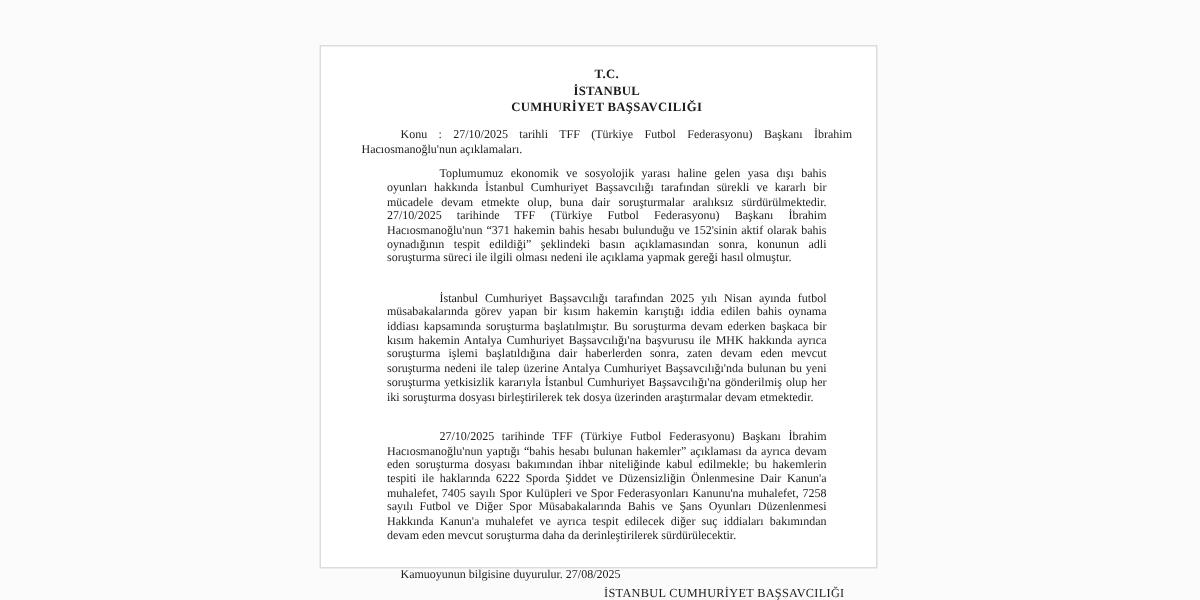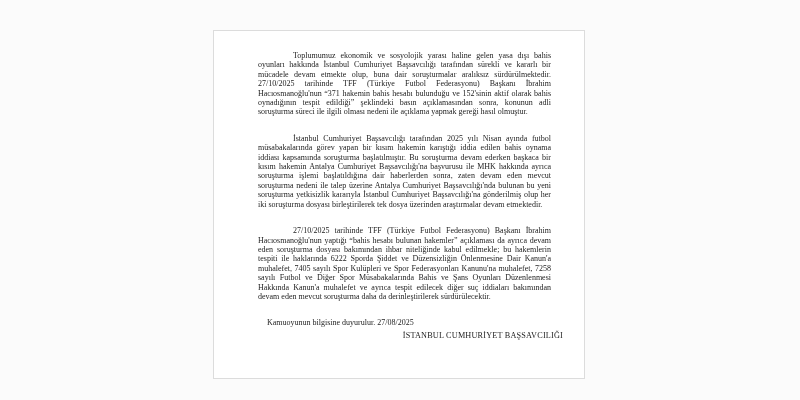--- a/index.html
+++ b/index.html
@@ -74,21 +74,27 @@
     letter-spacing: 0.2px;
     white-space: nowrap;
   }
 </style>
 </head>
 <body>
 
 <div class="canvas">
   <div class="page">
 
+    <div class="letterhead">
+      <div>T.C.</div>
+      <div>İSTANBUL</div>
+      <div>CUMHURİYET BAŞSAVCILIĞI</div>
+    </div>
 
+    <p class="subject">Konu : 27/10/2025 tarihli TFF (Türkiye Futbol Federasyonu) Başkanı İbrahim Hacıosmanoğlu'nun açıklamaları.</p>
 
 
     <p class="body-par first">Toplumumuz ekonomik ve sosyolojik yarası haline gelen yasa dışı bahis oyunları hakkında İstanbul Cumhuriyet Başsavcılığı tarafından sürekli ve kararlı bir mücadele devam etmekte olup, buna dair soruşturmalar aralıksız sürdürülmektedir. 27/10/2025 tarihinde TFF (Türkiye Futbol Federasyonu) Başkanı İbrahim Hacıosmanoğlu'nun “371 hakemin bahis hesabı bulunduğu ve 152'sinin aktif olarak bahis oynadığının tespit edildiği” şeklindeki basın açıklamasından sonra, konunun adli soruşturma süreci ile ilgili olması nedeni ile açıklama yapmak gereği hasıl olmuştur.</p>
 
     <p class="body-par">İstanbul Cumhuriyet Başsavcılığı tarafından 2025 yılı Nisan ayında futbol müsabakalarında görev yapan bir kısım hakemin karıştığı iddia edilen bahis oynama iddiası kapsamında soruşturma başlatılmıştır. Bu soruşturma devam ederken başkaca bir kısım hakemin Antalya Cumhuriyet Başsavcılığı'na başvurusu ile MHK hakkında ayrıca soruşturma işlemi başlatıldığına dair haberlerden sonra, zaten devam eden mevcut soruşturma nedeni ile talep üzerine Antalya Cumhuriyet Başsavcılığı'nda bulunan bu yeni soruşturma yetkisizlik kararıyla İstanbul Cumhuriyet Başsavcılığı'na gönderilmiş olup her iki soruşturma dosyası birleştirilerek tek dosya üzerinden araştırmalar devam etmektedir.</p>
 
     <p class="body-par">27/10/2025 tarihinde TFF (Türkiye Futbol Federasyonu) Başkanı İbrahim Hacıosmanoğlu'nun yaptığı “bahis hesabı bulunan hakemler” açıklaması da ayrıca devam eden soruşturma dosyası bakımından ihbar niteliğinde kabul edilmekle; bu hakemlerin tespiti ile haklarında 6222 Sporda Şiddet ve Düzensizliğin Önlenmesine Dair Kanun'a muhalefet, 7405 sayılı Spor Kulüpleri ve Spor Federasyonları Kanunu'na muhalefet, 7258 sayılı Futbol ve Diğer Spor Müsabakalarında Bahis ve Şans Oyunları Düzenlenmesi Hakkında Kanun'a muhalefet ve ayrıca tespit edilecek diğer suç iddiaları bakımından devam eden mevcut soruşturma daha da derinleştirilerek sürdürülecektir.</p>
 
     <p class="closing">Kamuoyunun bilgisine duyurulur. 27/08/2025</p>
 

